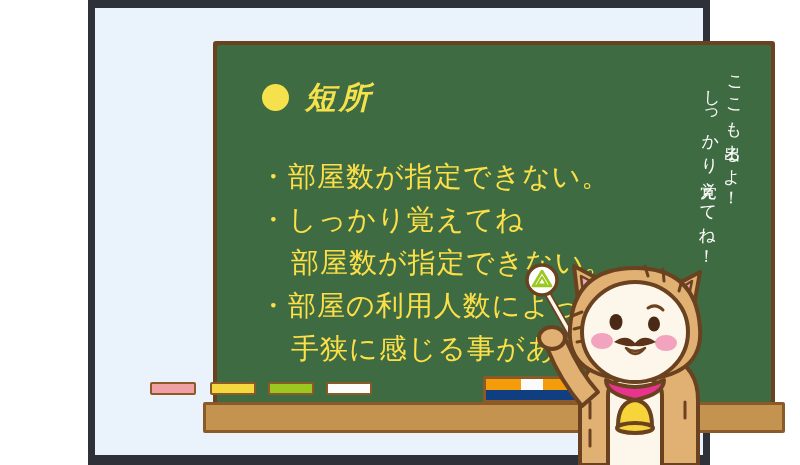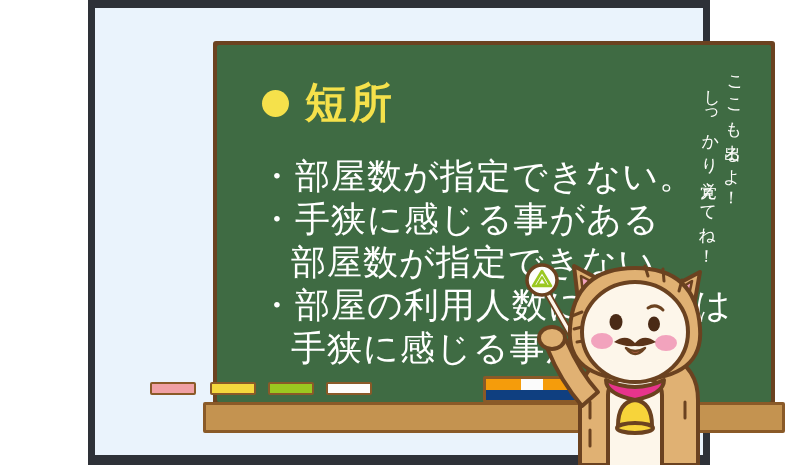--- a/index.html
+++ b/index.html
@@ -16,26 +16,26 @@
 
   
   .board-frame{position:absolute;left:118px;top:33px;width:562px;height:365px;
                background:#6b4220;border-radius:3px;}
   .board{position:absolute;left:4px;top:4px;right:4px;bottom:4px;
          background:#3f6b43;border-radius:2px;overflow:hidden;}
 
   
   .title-row{position:absolute;left:45px;top:37px;display:flex;align-items:center;gap:16px;}
   .bullet-dot{width:27px;height:27px;border-radius:50%;background:#f5e14b;flex:none;}
-  .title-text{color:#f5e14b;font-size:42px;font-weight:700;letter-spacing:3px;
-              line-height:1;white-space:nowrap;}
+  .title-text{color:#f5e14b;font-size:31px;font-weight:700;letter-spacing:3px;
+              line-height:1;white-space:nowrap;font-style:italic;}
 
   
-  .lines{position:absolute;left:42px;top:110px;color:#ffffff;
-         font-size:35px;line-height:43px;letter-spacing:1px;white-space:nowrap;}
+  .lines{position:absolute;left:42px;top:110px;color:#fde047;
+         font-size:28px;line-height:43px;letter-spacing:1px;white-space:nowrap;}
   .line{display:block;}
   .line.indent{padding-left:32px;}
 
   
   .vnote{position:absolute;top:20px;right:26px;display:flex;flex-direction:row;gap:4px;
          transform:rotate(2deg);transform-origin:top right;}
   .vcol{writing-mode:vertical-rl;color:#fdfdfb;font-size:17px;letter-spacing:3px;
         white-space:nowrap;line-height:1.1;}
   .vcol.c2{margin-top:14px;}
 
@@ -70,21 +70,21 @@
     <div class="board-frame">
       <div class="board">
 
         <div class="title-row">
           <span class="bullet-dot"></span>
           <span class="title-text">短所</span>
         </div>
 
         <div class="lines">
           <span class="line">・部屋数が指定できない。</span>
-          <span class="line">・手狭に感じる事がある</span>
+          <span class="line">・しっかり覚えてね</span>
           <span class="line indent">部屋数が指定できない。</span>
           <span class="line">・部屋の利用人数によっては</span>
           <span class="line indent">手狭に感じる事がある。</span>
         </div>
 
         <div class="vnote">
           <span class="vcol c2">しっかり覚えてね！</span>
           <span class="vcol">ここも出るよ！</span>
         </div>
 

